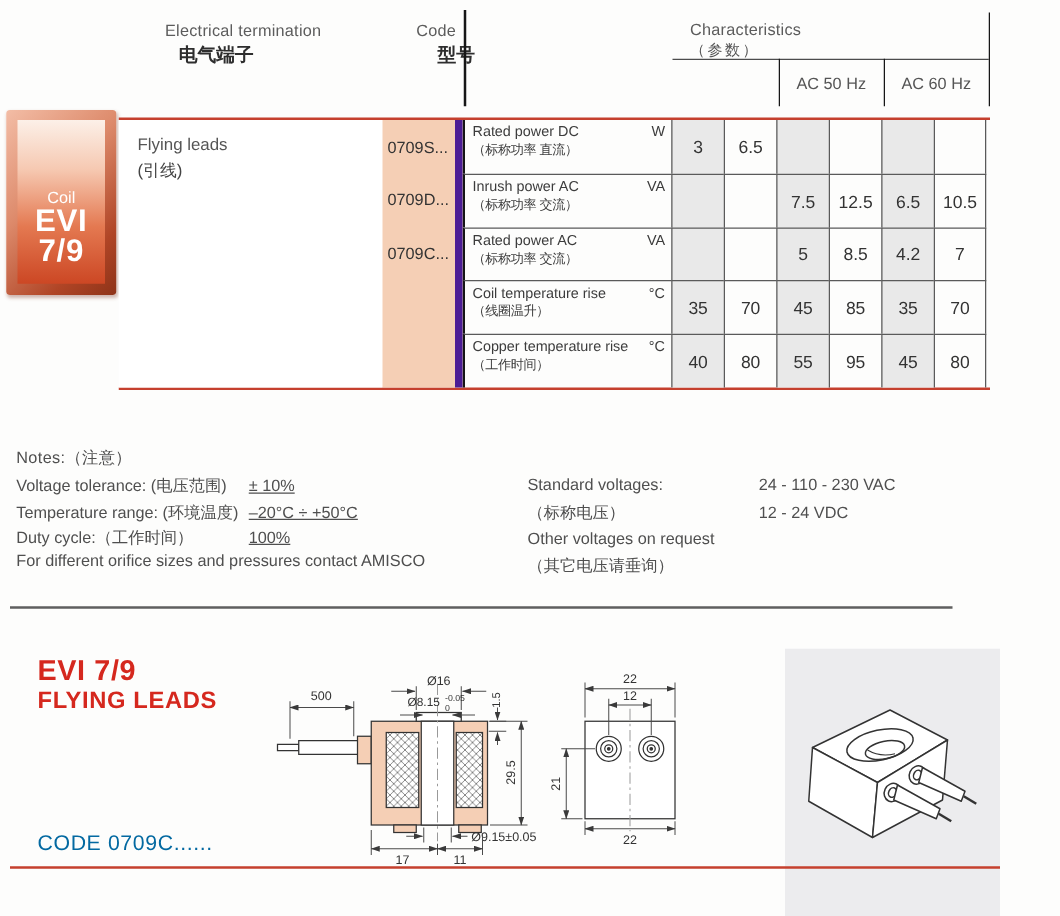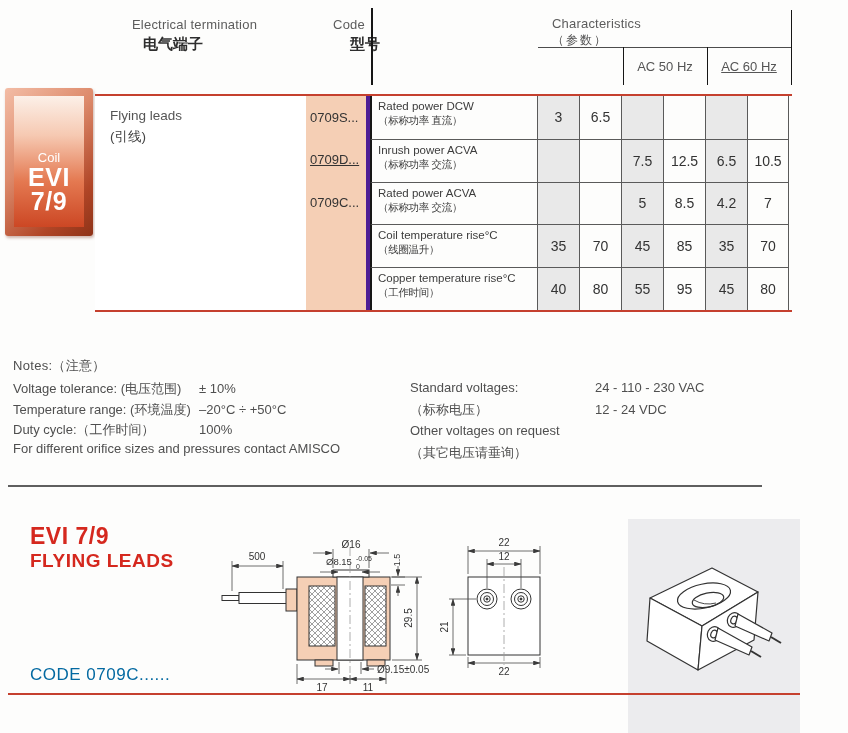--- a/index.html
+++ b/index.html
@@ -26,40 +26,40 @@
     padding-bottom:14px;box-sizing:border-box;}
   .badge-l1{color:#fff;font-weight:400;font-size:13px;line-height:15px;}
   .badge-l2,.badge-l3{color:#fff;font-weight:800;font-size:25px;line-height:24px;letter-spacing:.5px;}
 
   
   .spec{left:95px;top:94px;width:697px;height:214px;display:flex;
     border-top:2px solid #c5402e;border-bottom:2px solid #c5402e;box-sizing:content-box;}
   .term-cell{width:211px;background:#fff;padding:12px 0 0 15px;box-sizing:border-box;}
   .term-en{font-size:13.5px;color:#555;}
   .term-zh{font-size:13.5px;color:#444;margin-top:5px;}
-  .code-col{width:64px;background:#f5cfb5;border-right:4px solid #4c1d95;position:relative;box-sizing:border-box;}
+  .code-col{width:64px;background:#f5cfb5;border-right:6px solid #4c1d95;position:relative;box-sizing:border-box;}
   .code-item{position:absolute;left:4px;font-size:13px;color:#333;}
   .grid{flex:1;display:grid;grid-template-columns:167px repeat(6,42px);grid-template-rows:repeat(5,1fr);}
   .lbl{border-left:2px solid #161616;padding:4px 3px 0 6px;box-sizing:border-box;overflow:hidden;}
-  .lbl .l1{display:flex;justify-content:flex-start;font-size:11.5px;color:#3c3c3c;line-height:13px;}
+  .lbl .l1{display:flex;justify-content:space-between;font-size:11.5px;color:#3c3c3c;line-height:13px;}
   .lbl .unit{font-size:11.5px;color:#3c3c3c;padding-right:2px;}
   .lbl .l2{font-size:10.5px;color:#3c3c3c;line-height:13px;margin-top:1px;letter-spacing:-.3px;}
   .val{border-left:1px solid #5a5a5a;display:flex;align-items:center;justify-content:center;
        font-size:14px;color:#333;box-sizing:border-box;}
   .val.last{border-right:1px solid #5a5a5a;}
   .shade{background:#e9e9e9;}
   .rt{border-top:1px solid #5a5a5a;}
 
   
   .notes{left:13px;top:357px;font-size:13px;color:#4f4f4f;}
   .notes .title{margin-bottom:4px;letter-spacing:.3px;}
-  .notes .nline{line-height:20.5px;}
+  .notes .nline{line-height:20.5px;text-decoration:underline;}
   .notes .nlabel{display:inline-block;min-width:186px;}
   .notes .footer{}
-  .volt{left:410px;top:377px;font-size:13px;color:#4f4f4f;display:grid;
+  .volt{left:422px;top:377px;font-size:13px;color:#4f4f4f;display:grid;
         grid-template-columns:185px auto;line-height:21.5px;}
 
   
   .sep{left:8px;top:485px;width:754px;height:2px;background:#5f5f5f;}
   .sec-title{left:30px;top:523px;color:#d5281e;font-weight:800;letter-spacing:.5px;}
   .sec-title .t1{font-size:23px;line-height:26px;}
   .sec-title .t2{font-size:19px;line-height:24px;}
   .code-line{left:30px;top:665px;font-size:17px;color:#0369a1;letter-spacing:.5px;}
   .gray-panel{left:628px;top:519px;width:172px;height:214px;background:#ececee;}
   .redline{left:8px;top:693px;width:792px;height:2px;background:#c5402e;z-index:5;}
@@ -82,38 +82,38 @@
 
   <div class="abs" style="left:552px;top:16px;">
     <div class="hdr-en">Characteristics</div>
     <div class="hdr-char-zh">（参数）</div>
   </div>
   <div class="abs hline" style="left:538px;top:47px;width:253px;"></div>
   <div class="abs vline" style="left:623px;top:47px;height:38px;width:1px;"></div>
   <div class="abs vline" style="left:707px;top:47px;height:38px;width:1px;"></div>
   <div class="abs vline" style="left:791px;top:10px;height:75px;width:1px;"></div>
   <div class="abs subcol" style="left:623px;top:50px;width:84px;">AC 50 Hz</div>
-  <div class="abs subcol" style="left:707px;top:50px;width:84px;text-decoration:underline;">AC 60 Hz</div>
+  <div class="abs subcol" style="left:707px;top:50px;width:84px;">AC 60 Hz</div>
 
   <div class="abs badge">
     <div class="badge-inner">
       <div class="badge-l1">Coil</div>
       <div class="badge-l2">EVI</div>
       <div class="badge-l3">7/9</div>
     </div>
   </div>
 
   <div class="abs spec">
     <div class="term-cell">
       <div class="term-en">Flying leads</div>
       <div class="term-zh">(引线)</div>
     </div>
     <div class="code-col">
       <div class="code-item" style="top:14px;">0709S...</div>
-      <div class="code-item" style="top:56px;text-decoration:underline;">0709D...</div>
+      <div class="code-item" style="top:56px;">0709D...</div>
       <div class="code-item" style="top:99px;">0709C...</div>
     </div>
     <div class="grid">
 
       <div class="lbl">
         <div class="l1">
             <span>Rated power DC</span>
             <span class="unit">W</span>
           </div>
         <div class="l2">（标称功率 直流）</div>

